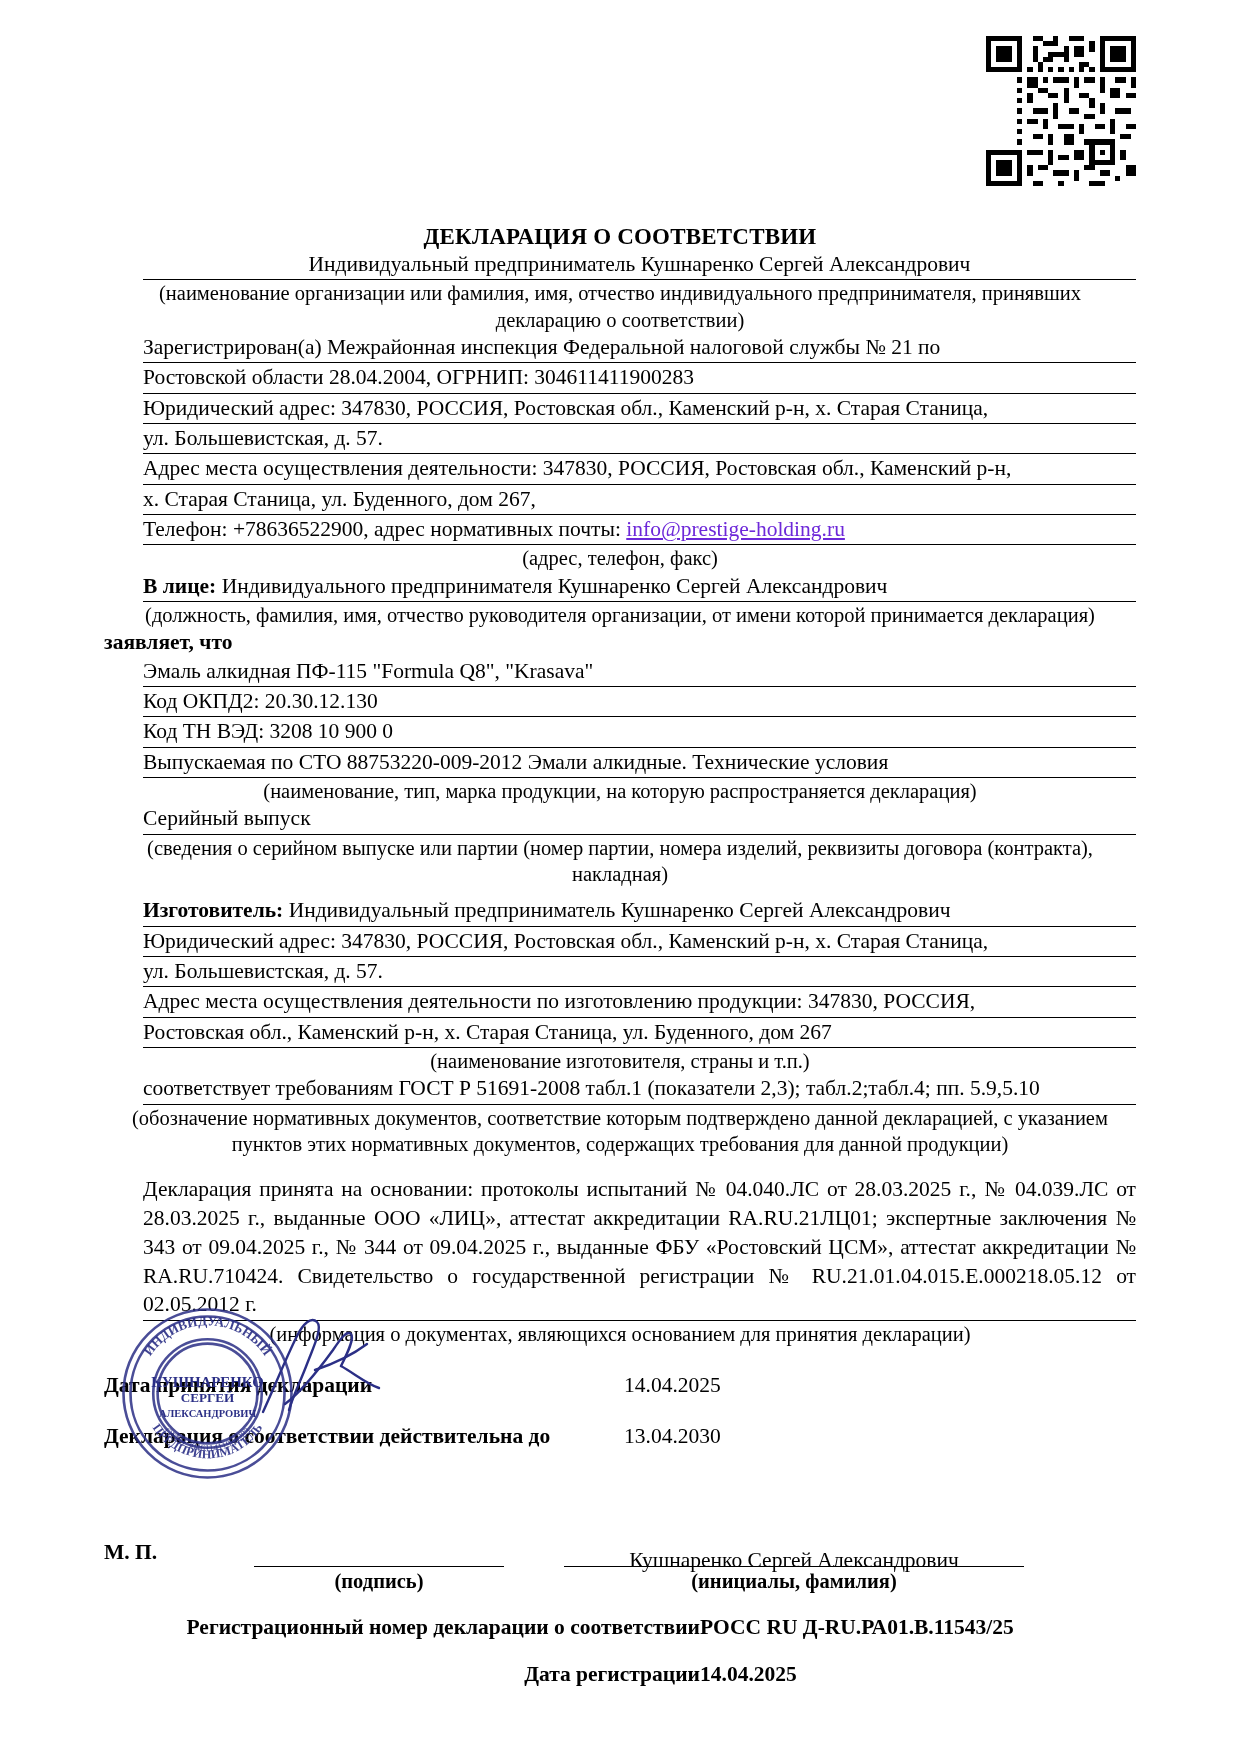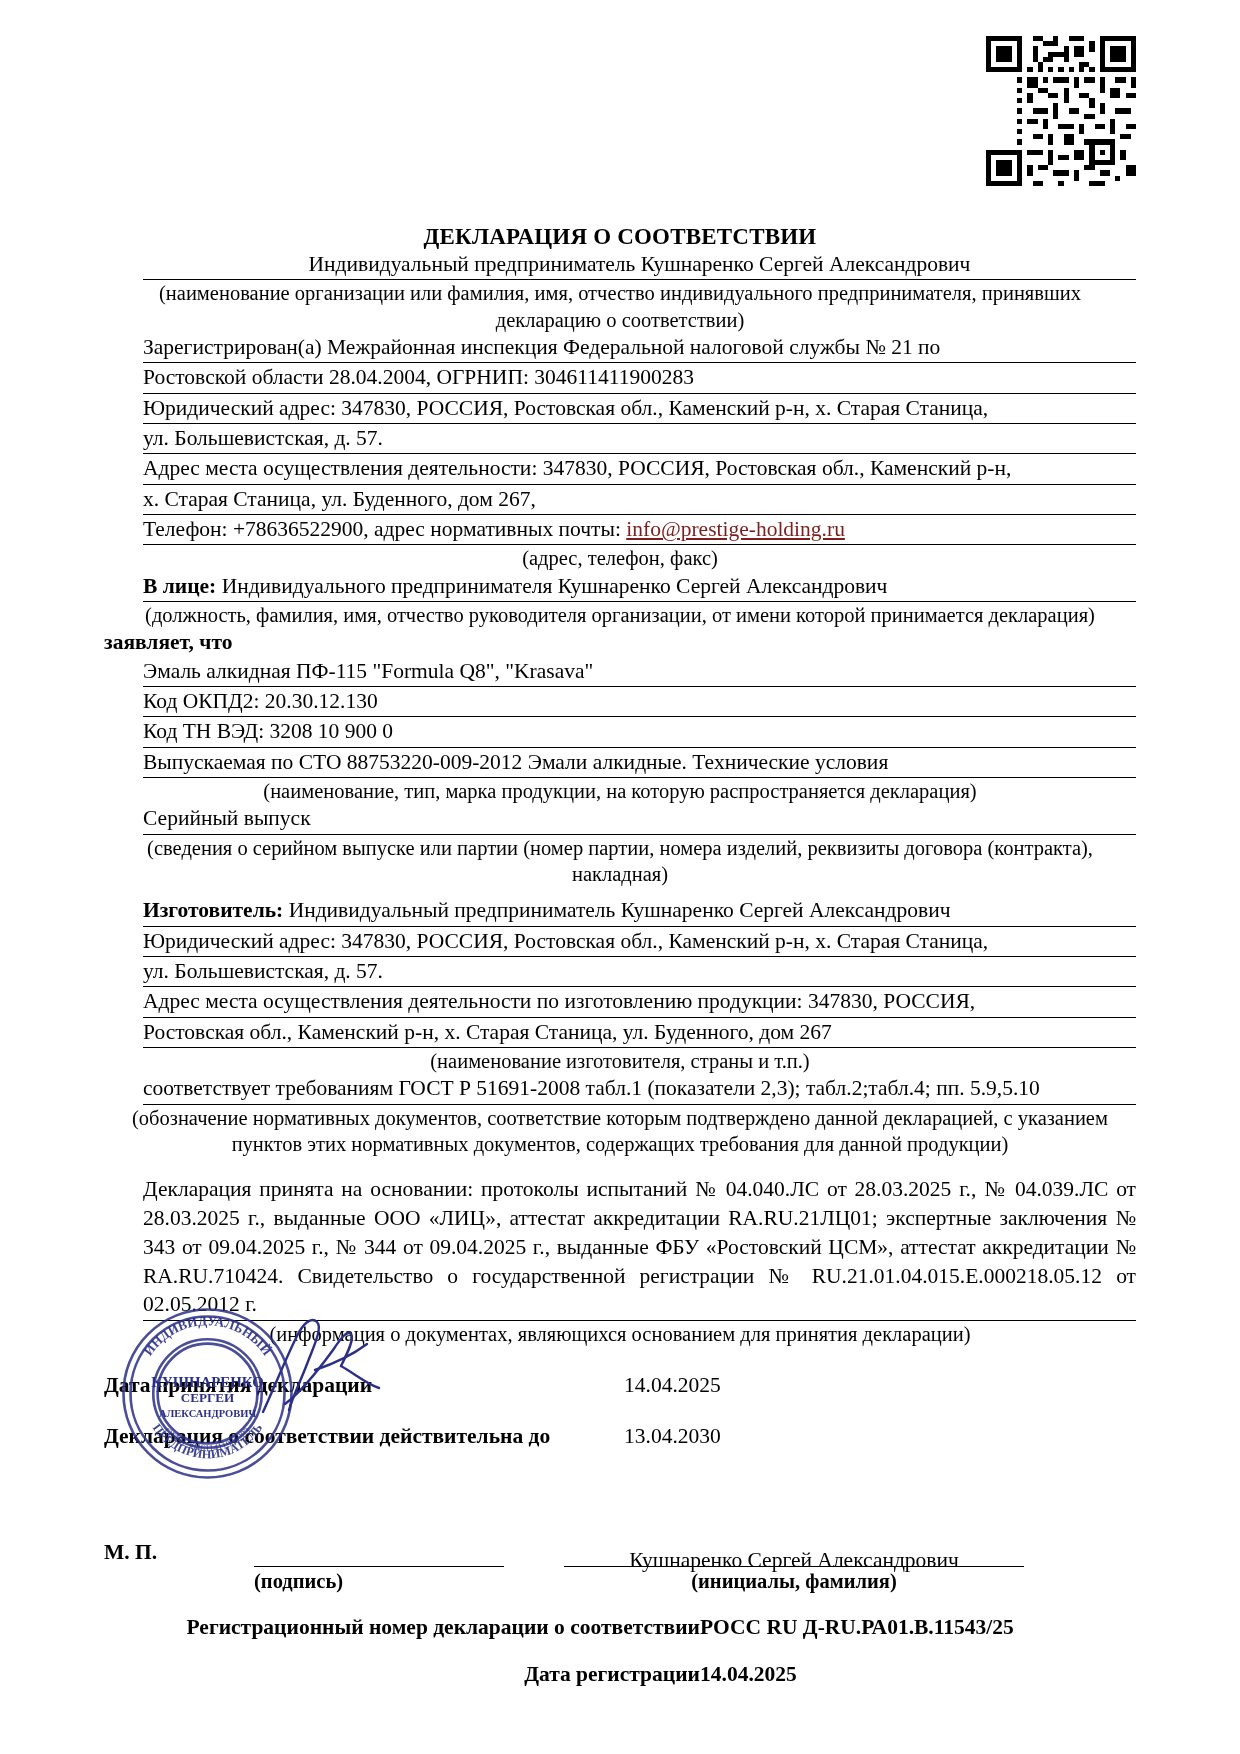--- a/index.html
+++ b/index.html
@@ -53,21 +53,21 @@
     line-height: 1.28;
   }
   .bold { font-weight: bold; }
   .ul-block {
     border-bottom: 1px solid #000;
     padding-bottom: 1px;
     margin-left: 39px;
   }
   .link {
     text-decoration: underline;
-    color: #7f1d1d;
+    color: #6d28d9;
   }
   .gap-m { height: 9px; }
   .gap-l { height: 18px; }
 
   .just {
     text-align: justify;
     text-align-last: left;
     font-size: 21.5px;
     line-height: 1.34;
   }
@@ -117,20 +117,21 @@
     bottom: 20px;
     width: 460px;
     text-align: center;
     font-size: 21.5px;
   }
   .cap-1 {
     position: absolute;
     left: 150px;
     bottom: 0;
     width: 250px;
+    text-align: center;
     font-weight: bold;
     font-size: 20.5px;
   }
   .cap-2 {
     position: absolute;
     left: 460px;
     bottom: 0;
     width: 460px;
     text-align: center;
     font-weight: bold;

